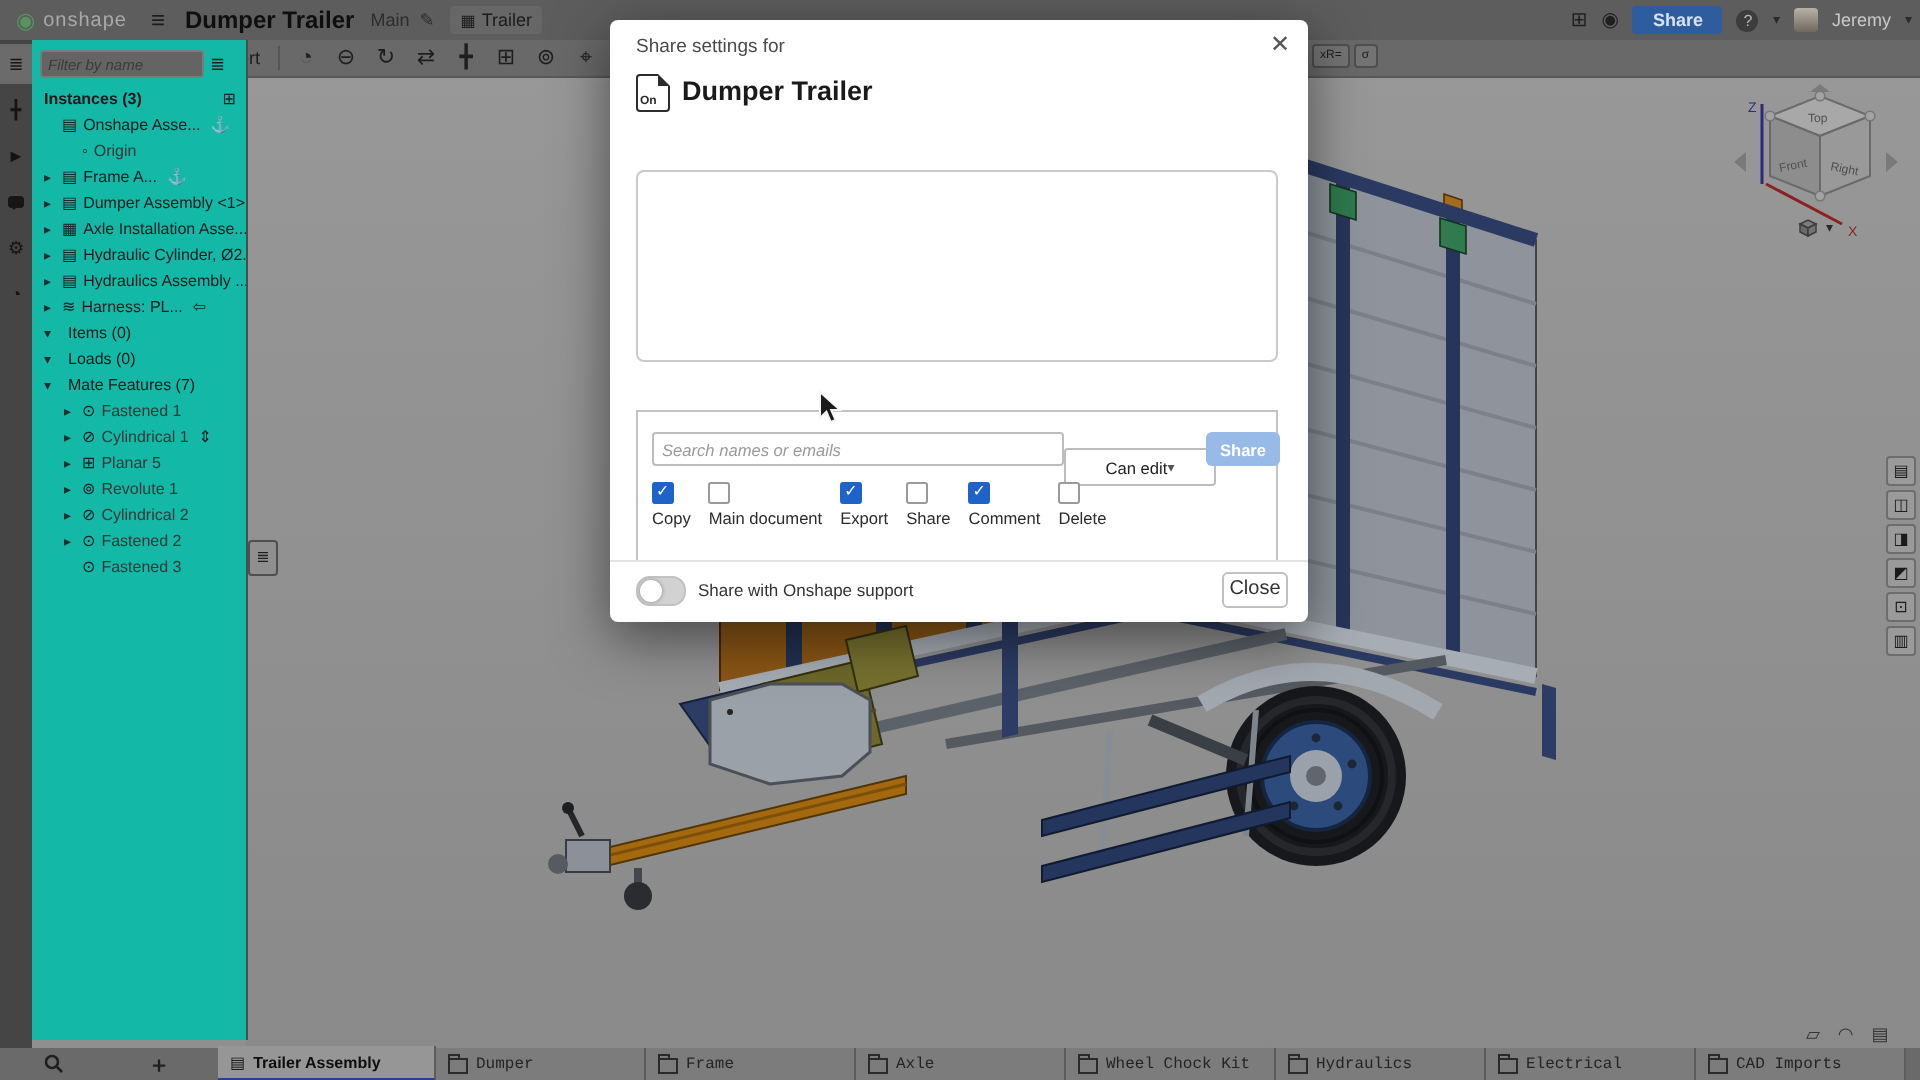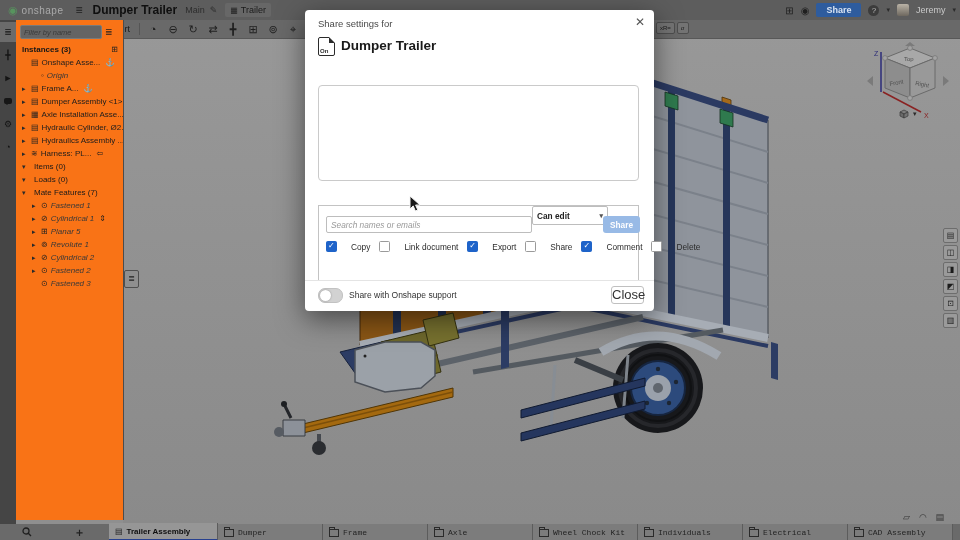--- a/index.html
+++ b/index.html
@@ -37,35 +37,35 @@
   .var-chip{border:1px solid #4e4e4e;background:#747474;color:#1d1d1d;font-size:6px;padding:1px 3px;border-radius:2px;line-height:8px;}
 
   
   .leftrail{left:0;top:20px;width:16px;height:504px;background:#454545;z-index:4;}
   .rail-ic{width:16px;height:20px;color:#141414;font-size:9px;text-align:center;line-height:20px;position:absolute;left:0;}
   .rail-ic.active{background:#6b6b6b;}
   .bubble{width:8px;height:6px;background:#161616;border-radius:2px;position:absolute;left:4px;top:7px;}
   .bubble:after{content:"";position:absolute;left:1px;top:5px;border:2px solid transparent;border-top-color:#161616;}
 
   
-  .sidebar{left:16px;top:20px;width:107px;height:500px;background:#f97316;border-right:1px solid #4c4c4c;z-index:4;}
+  .sidebar{left:16px;top:20px;width:107px;height:500px;background:#14b8a6;border-right:1px solid #4c4c4c;z-index:4;}
   .filter-row{display:flex;align-items:center;padding:5px 3px 3px 4px;gap:3px;}
   .filter-input{width:74px;height:12px;background:#646464;border:1px solid #7a7a7a;border-radius:2px;font-size:7.5px;font-style:italic;color:#3b3b3b;padding:0 3px;font-family:"Liberation Sans",sans-serif;}
   .filter-input::placeholder{color:#3b3b3b;}
   .list-ic{color:#1f1f1f;font-size:9px;}
   .inst-row{display:flex;align-items:center;justify-content:space-between;padding:3px 5px 2px 6px;}
   .inst-label{color:#171717;font-size:8px;font-weight:bold;}
   .inst-ic{color:#222;font-size:8px;}
   .tree{position:relative;}
   .tree-item{display:flex;align-items:center;height:13px;padding-left:6px;gap:3px;white-space:nowrap;overflow:hidden;}
   .tree-item .chev{color:#2a2a2a;font-size:7px;width:6px;flex:none;}
   .tree-item .ticon{color:#222;font-size:8px;flex:none;}
   .tree-item .tlabel{color:#1d1d1d;font-size:8px;}
   .tree-item .tsuffix{color:#1d1d1d;font-size:8px;margin-left:2px;}
-  .tree-item.muted .tlabel{color:#383838;font-style:italic;}
+  .tree-item.muted .tlabel{color:#383838;}
   .tree-item.indent{padding-left:16px;}
   .tree-item.section .tlabel{color:#1a1a1a;}
   .panel-handle{left:124px;top:270px;width:13px;height:16px;background:#8f8f8f;border:1px solid #4f4f4f;border-radius:2px;color:#1d1d1d;font-size:8px;text-align:center;line-height:15px;z-index:4;}
 
   
   .canvas{left:123px;top:20px;width:837px;height:504px;background:linear-gradient(#989898,#8a8a8a);overflow:hidden;z-index:1;}
   .viewcube-label{font-size:6px;fill:#4f4f4f;}
   .view-menu{position:absolute;left:775px;top:88px;display:flex;align-items:center;gap:3px;color:#3a3a3a;}
   .rightrail{position:absolute;left:820px;top:208px;display:flex;flex-direction:column;gap:2px;}
   .rr-ic{width:13px;height:13px;background:#9a9a9a;border:1px solid #6d6d6d;border-radius:2px;color:#1b1b1b;font-size:8px;text-align:center;line-height:13px;}
@@ -93,35 +93,35 @@
   .doc-icon:after{content:"";position:absolute;right:-1px;top:-1px;border:3px solid #fff;border-left-color:#2b2b2b;border-bottom-color:#2b2b2b;}
   .dlg-title{left:36px;top:28px;font-size:13.5px;font-weight:bold;color:#1a1a1a;}
   .dlg-desc{left:14px;top:52px;width:321px;text-align:center;font-size:7.8px;font-weight:bold;color:#3a3a3a;line-height:1.45;}
   .dlg-empty{left:13px;top:75px;width:319px;height:94px;border:1px solid #cacaca;border-radius:4px;}
   .dlg-tabs{left:13px;top:177px;display:flex;}
   .dtab{border:1px solid #b9b9b9;border-radius:3px 3px 0 0;height:18px;line-height:18px;padding:0 8px;font-size:8.3px;color:#333;background:#fff;margin-right:2px;margin-bottom:-1px;}
   .dtab.active{border-bottom:1px solid #fff;z-index:2;position:relative;}
   .dlg-content{left:13px;top:195px;width:319px;height:74px;border:1px solid #c3c3c3;}
   .dlg-search{left:7px;top:10px;width:196px;height:15px;border:1px solid #bdbdbd;border-radius:2px;font-size:8.3px;font-style:italic;color:#444;padding:0 4px;font-family:"Liberation Sans",sans-serif;}
   .dlg-search::placeholder{color:#9a9a9a;}
-  .dlg-select{left:213px;top:0;width:66px;height:17px;border:1px solid #bdbdbd;border-radius:2px;display:flex;align-items:center;justify-content:space-between;padding:0 4px;font-size:8.3px;color:#222;font-weight:bold;}
+  .dlg-select{left:213px;top:18px;width:66px;height:17px;border:1px solid #bdbdbd;border-radius:2px;display:flex;align-items:center;justify-content:center;padding:0 4px;font-size:8.3px;color:#222;}
   .dlg-select .caret{color:#555;}
   .dlg-share{left:284px;top:10px;width:37px;height:17px;background:#98bae6;color:#fdfdfe;font-weight:bold;font-size:8.3px;border:none;border-radius:3px;line-height:17px;text-align:center;}
   .dlg-checks{left:7px;top:35px;display:flex;gap:9px;}
-  .cb{display:flex;align-items:flex-end;gap:14px;font-size:8.3px;color:#2b2b2b;white-space:nowrap;}
+  .cb{display:flex;align-items:flex-start;gap:2px;font-size:8.3px;color:#2b2b2b;white-space:nowrap;flex-direction:column;}
   .cb .box{width:9px;height:9px;border:1px solid #9a9a9a;border-radius:1.5px;background:#fff;position:relative;flex:none;}
   .cb.checked .box{background:#1e63c9;border-color:#1e63c9;}
   .cb.checked .box:after{content:"✓";position:absolute;left:1px;top:-1.5px;color:#fff;font-size:8px;}
   .dlg-note{left:7px;top:52px;font-size:7.6px;color:#585858;width:306px;}
   .dlg-note a{color:#2a63c4;text-decoration:none;}
   .dlg-footer-line{left:0;top:270px;width:349px;border-top:1px solid #e4e4e4;}
   .toggle{left:13px;top:278px;width:23px;height:13px;border-radius:7px;background:#d2d2d2;border:1px solid #c2c2c2;}
   .toggle .knob{position:absolute;left:1px;top:1px;width:11px;height:11px;border-radius:50%;background:#fff;box-shadow:0 0 2px rgba(0,0,0,.35);}
   .toggle-label{left:44px;top:280px;font-size:8.5px;color:#333;}
-  .dlg-close-btn{left:306px;top:276px;width:31px;height:16px;border:1px solid #c0c0c0;border-radius:3px;background:#fff;font-size:13px;color:#333;text-align:center;line-height:16px;}
+  .dlg-close-btn{left:306px;top:276px;width:31px;height:16px;border:1px solid #c0c0c0;border-radius:3px;background:#fff;font-size:10px;color:#333;text-align:center;line-height:16px;}
 
   .cursor{left:409px;top:195px;z-index:50;}
 </style>
 </head>
 <body>
 
 <div class="abs canvas">
   <svg width="837" height="504" viewBox="0 0 837 504" style="position:absolute;left:0;top:0;">
 
     <polygon points="452,38 645,100 645,318 452,278" fill="#8f949c" stroke="#3f444c" stroke-width="1"></polygon>
@@ -451,29 +451,29 @@
       <span class="bt">
         <span class="folder"></span>
         <span class="btlabel">Axle</span>
       </span>
       <span class="bt">
         <span class="folder"></span>
         <span class="btlabel">Wheel Chock Kit</span>
       </span>
       <span class="bt">
         <span class="folder"></span>
-        <span class="btlabel">Individuals</span>
+        <span class="btlabel">Hydraulics</span>
       </span>
       <span class="bt">
         <span class="folder"></span>
         <span class="btlabel">Electrical</span>
       </span>
       <span class="bt">
         <span class="folder"></span>
-        <span class="btlabel">CAD Assembly</span>
+        <span class="btlabel">CAD Imports</span>
       </span>
     </span>
 </div>
 
 <div class="abs dialog">
   <span class="abs dlg-header-label">Share settings for</span>
   <span class="abs dlg-close">✕</span>
   <span class="abs doc-icon">
       <span>On</span>
     </span>
@@ -489,21 +489,21 @@
     </span>
     <button class="abs dlg-share">Share</button>
     <div class="abs dlg-checks">
 
     <label class="cb checked">
           <span class="box"></span>
           <span>Copy</span>
         </label>
         <label class="cb">
           <span class="box"></span>
-          <span>Link document</span>
+          <span>Main document</span>
         </label>
         <label class="cb checked">
           <span class="box"></span>
           <span>Export</span>
         </label>
         <label class="cb">
           <span class="box"></span>
           <span>Share</span>
         </label>
         <label class="cb checked">

